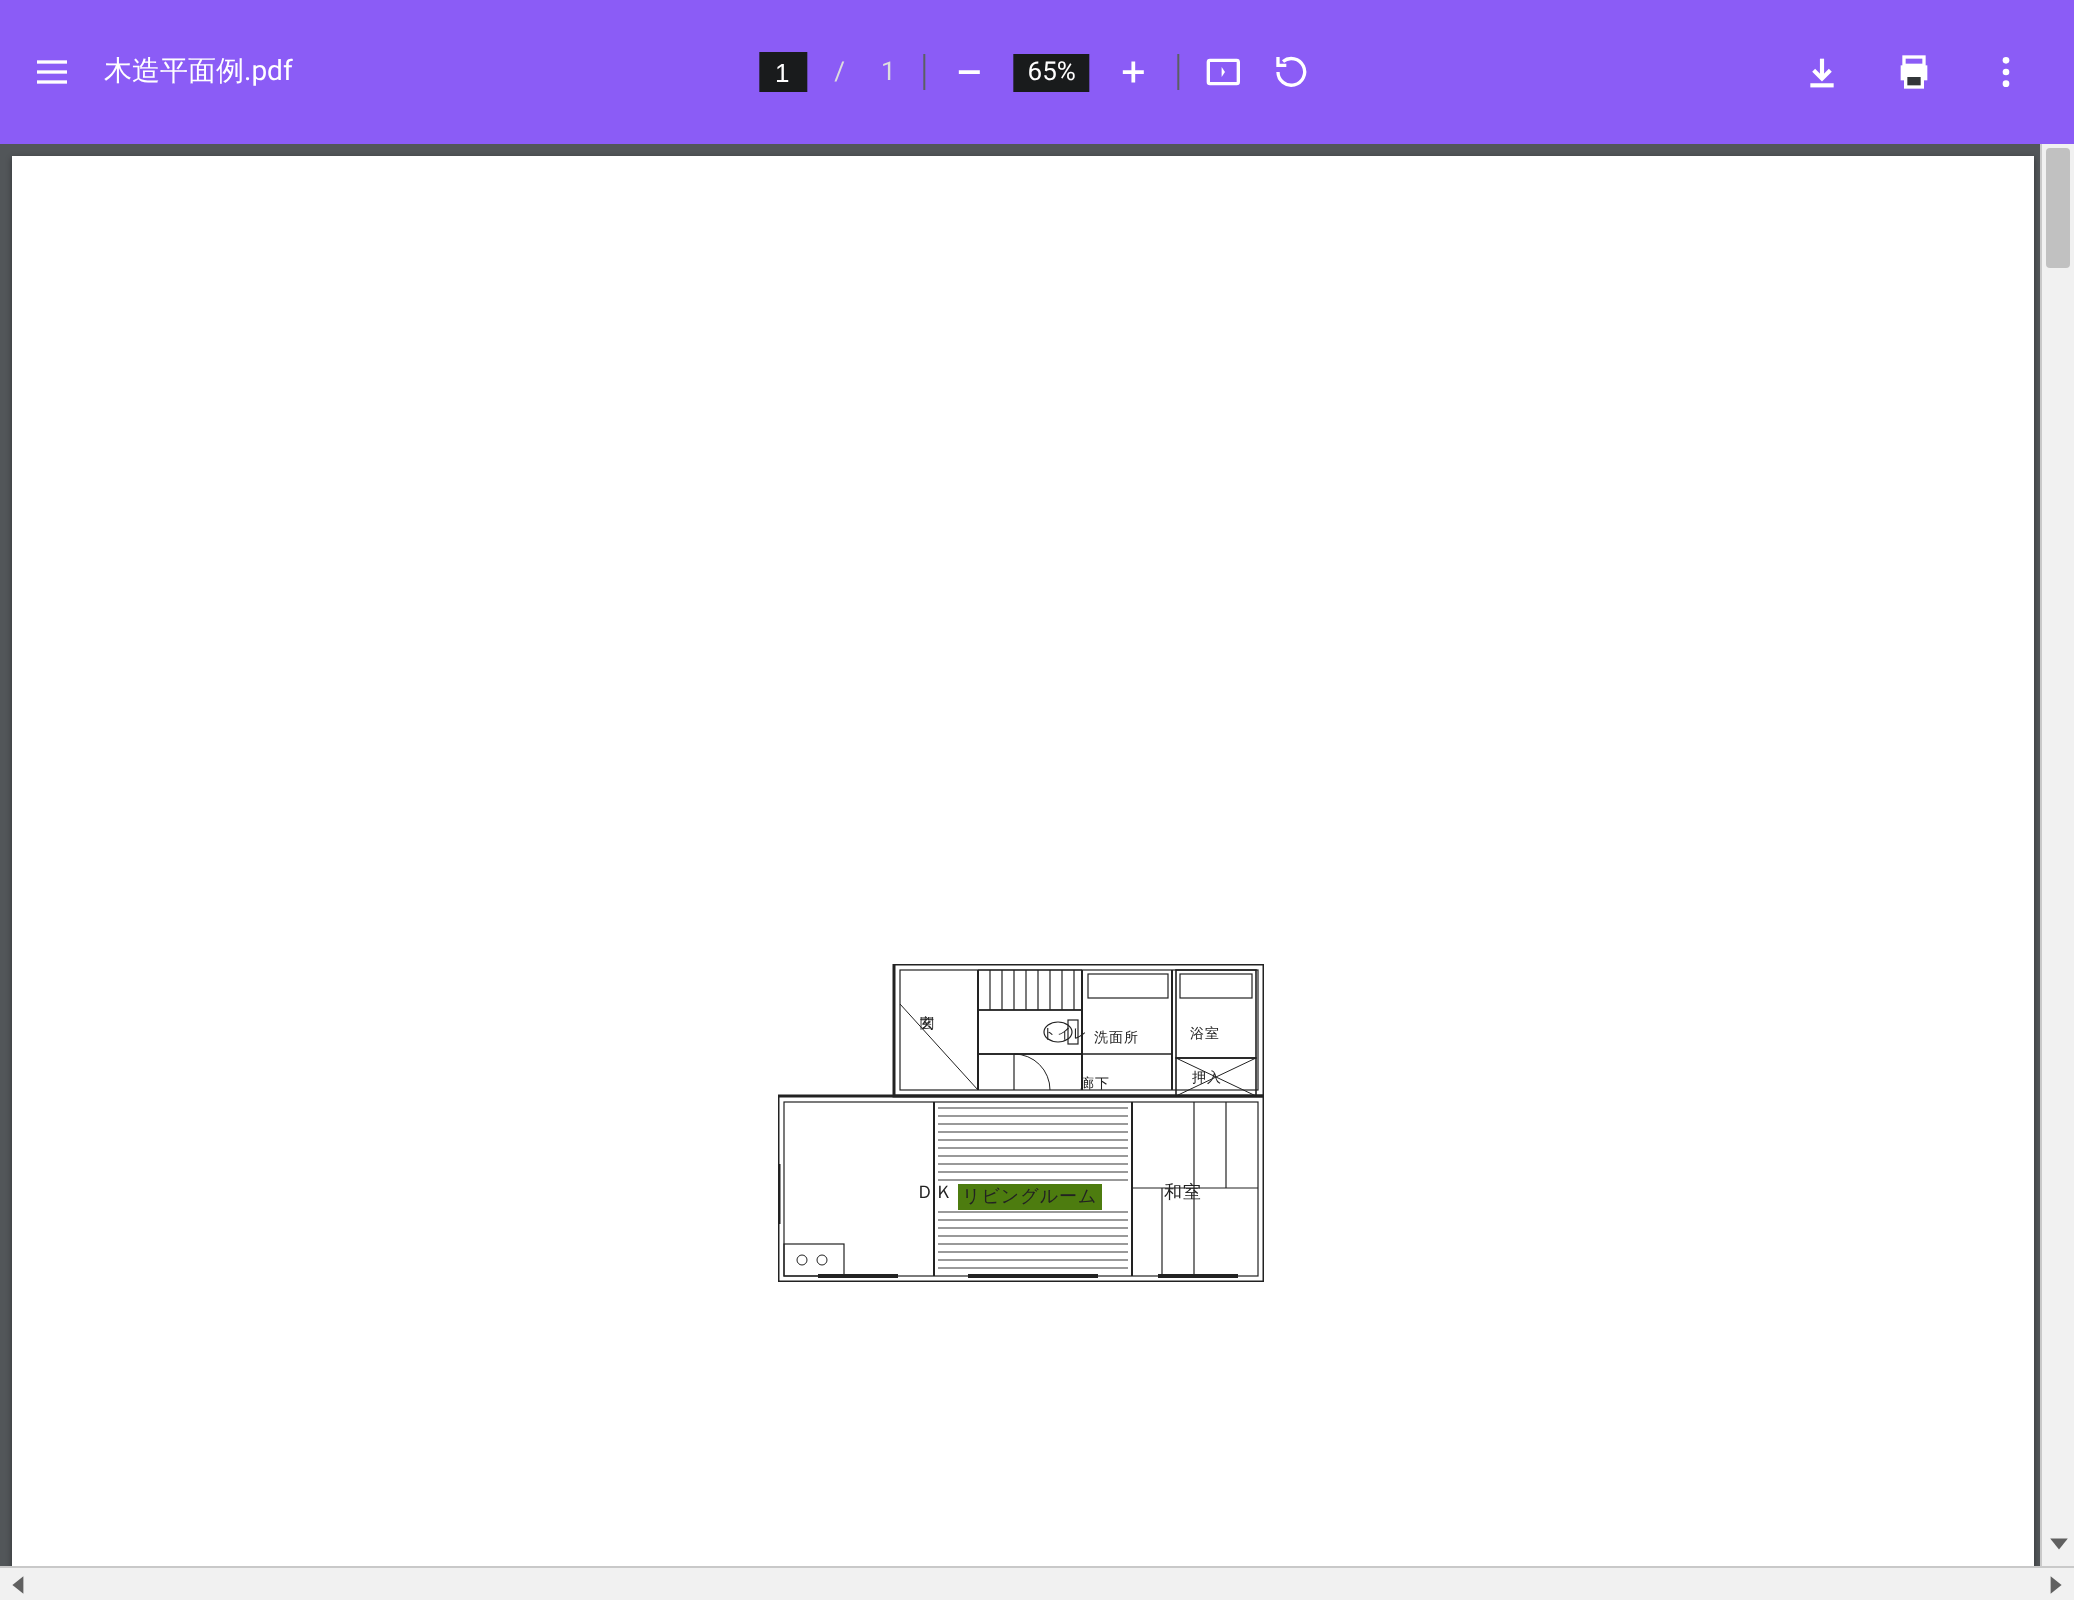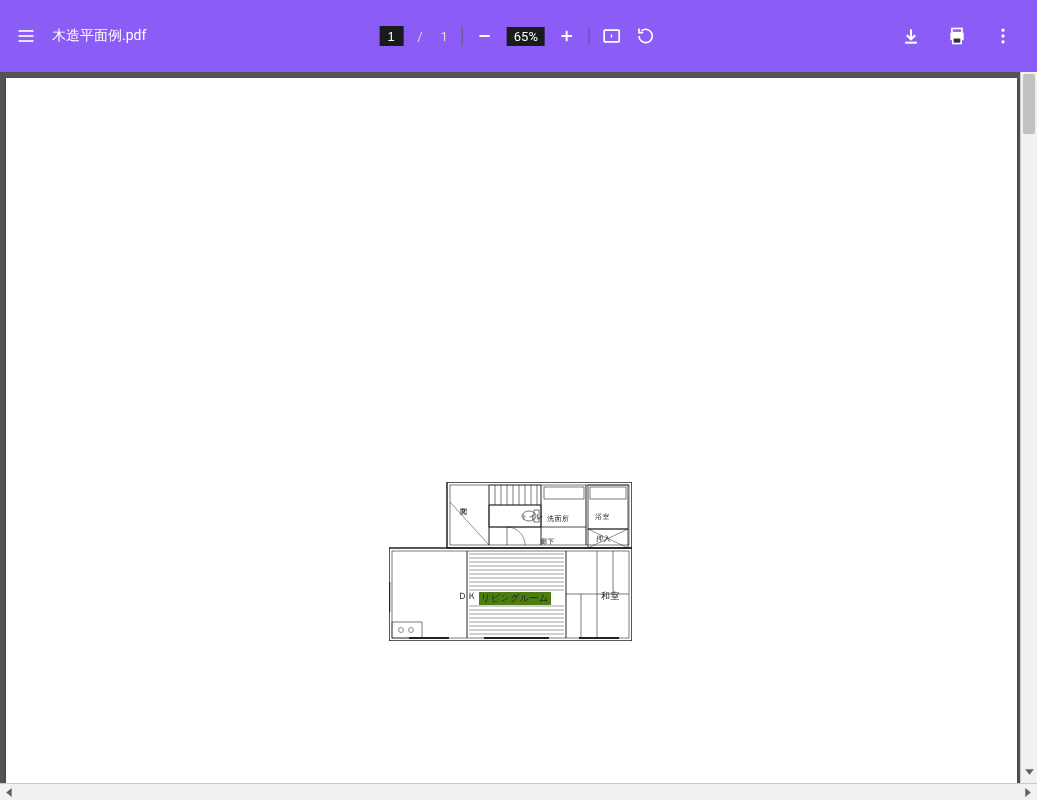--- a/index.html
+++ b/index.html
@@ -325,21 +325,21 @@
       </svg>
 
       <div class="plan-label tiny" style="left:69px; top:20px; writing-mode:vertical-rl;">玄関</div>
       <div class="plan-label tiny" style="left:108px; top:30px;margin-left:24px;">トイレ</div>
       <div class="plan-label tiny" style="left:158px; top:32px;">洗面所</div>
       <div class="plan-label tiny" style="left:206px; top:30px;">浴室</div>
       <div class="plan-label tiny" style="left:207px; top:52px;">押入</div>
       <div class="plan-label tiny" style="left:127px; top:55px;padding-left:24px;">廊下</div>
       <div class="plan-label" style="left:48px; top:108px;margin-left:21px;">ＤＫ</div>
       <div class="plan-label" style="left:90px; top:110px; background:#4d7c0f; padding:0 2px;">リビングルーム</div>
-      <div class="plan-label" style="left:212px; top:108px;text-align:right;">和室</div>
+      <div class="plan-label" style="left:193px; top:108px;text-align:right;">和室</div>
     </div>
   </div>
 
   <div class="vtrack">
     <div class="thumb"></div>
     <div class="arrow-down">
       <svg width="11" height="11" viewBox="0 0 10 10">
           <polygon points="1,3 9,3 5,8" fill="#606060"></polygon>
         </svg>
     </div>

